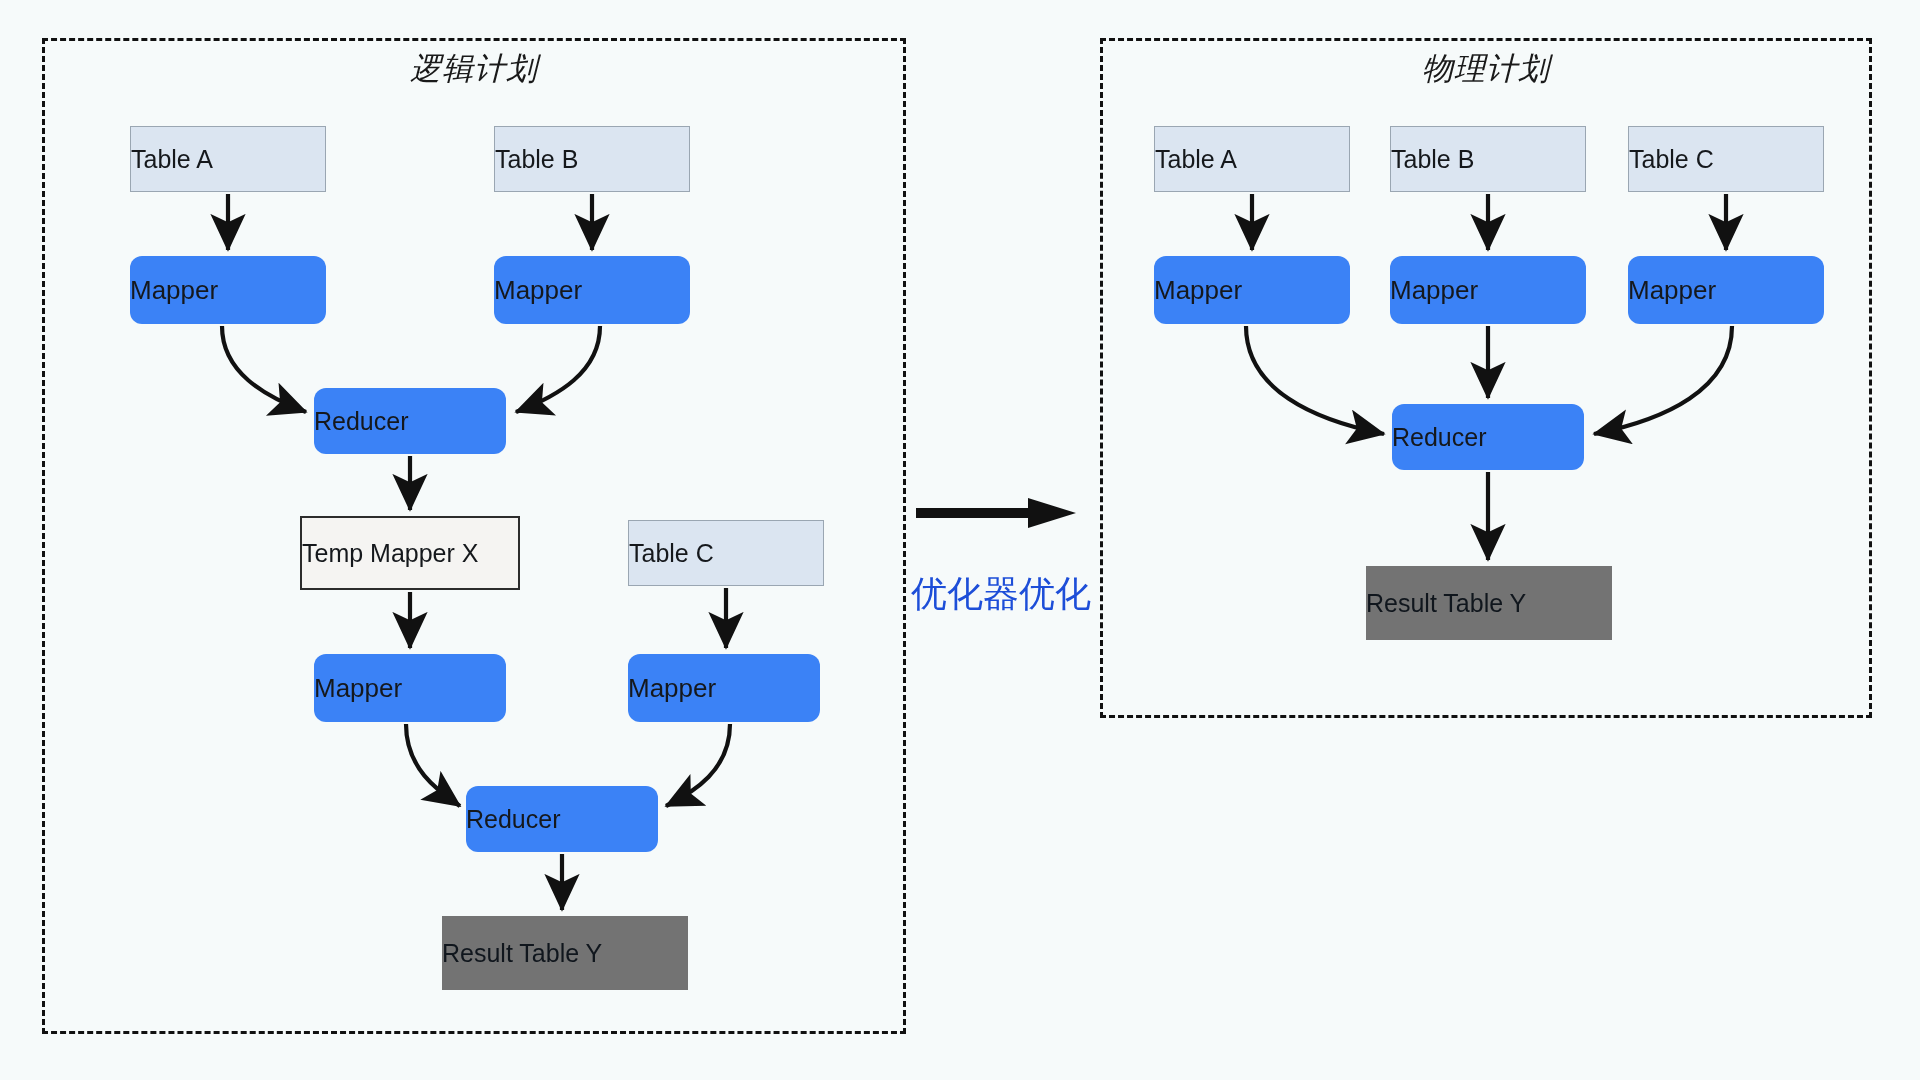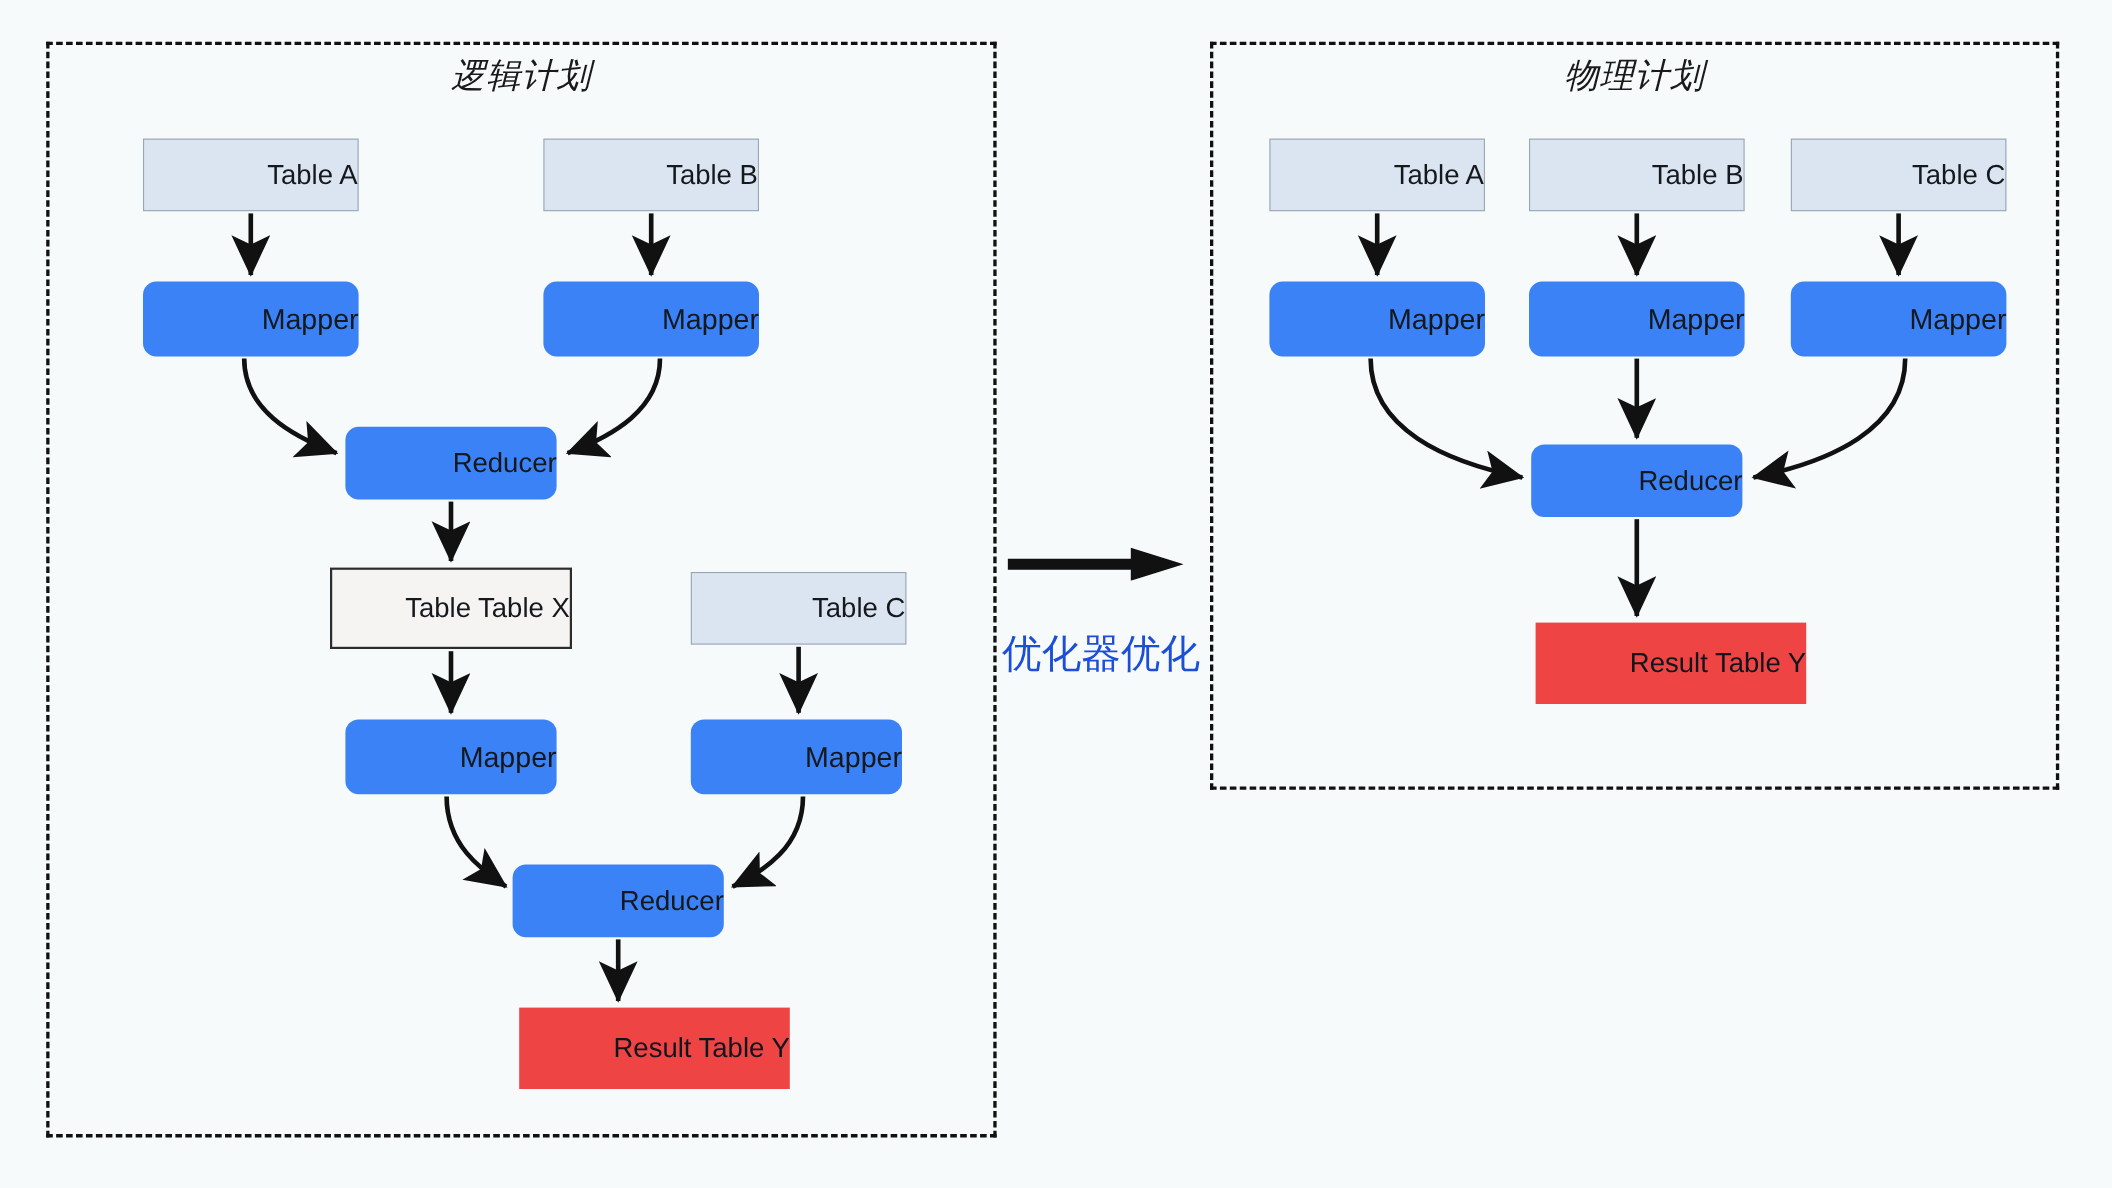--- a/index.html
+++ b/index.html
@@ -37,21 +37,21 @@
     font-style: italic;
   }
   #title-logical  { top: 48px; }
   #title-physical { top: 48px; }
 
   
   .node {
     position: absolute;
     display: flex;
     align-items: center;
-    justify-content: flex-end;
+    justify-content: flex-start;
     box-sizing: border-box;
     color: #15181c;
     white-space: nowrap;
   }
   .node.table {
     background: #dbe5f1;
     border: 1.6px solid #9aa6b2;
     font-size: 25px;
   }
   .node.mapper,
@@ -60,25 +60,24 @@
     border-radius: 12px;
     font-size: 26px;
   }
   .node.reducer { font-size: 25px; }
   .node.temp {
     background: #f5f4f2;
     border: 2.4px solid #2c2c2c;
     font-size: 25px;
   }
   .node.result {
-    background: #ef4444;
+    background: #737373;
     border: none;
     font-size: 25px;
     color: #10161d;
-    margin-left: 30px;
   }
 
   
   #arrows {
     position: absolute;
     left: 0; top: 0;
     width: 1920px; height: 1080px;
     pointer-events: none;
   }
 
@@ -174,21 +173,21 @@
       <div class="node mapper" style="left: 130px; top: 256px; width: 196px; height: 68px;">
         <span>Mapper</span>
       </div>
       <div class="node mapper" style="left: 494px; top: 256px; width: 196px; height: 68px;">
         <span>Mapper</span>
       </div>
       <div class="node reducer" style="left: 314px; top: 388px; width: 192px; height: 66px;">
         <span>Reducer</span>
       </div>
       <div class="node temp" style="left: 300px; top: 516px; width: 220px; height: 74px;">
-        <span>Table Table X</span>
+        <span>Temp Mapper X</span>
       </div>
       <div class="node table" style="left: 628px; top: 520px; width: 196px; height: 66px;">
         <span>Table C</span>
       </div>
       <div class="node mapper" style="left: 314px; top: 654px; width: 192px; height: 68px;">
         <span>Mapper</span>
       </div>
       <div class="node mapper" style="left: 628px; top: 654px; width: 192px; height: 68px;">
         <span>Mapper</span>
       </div>

